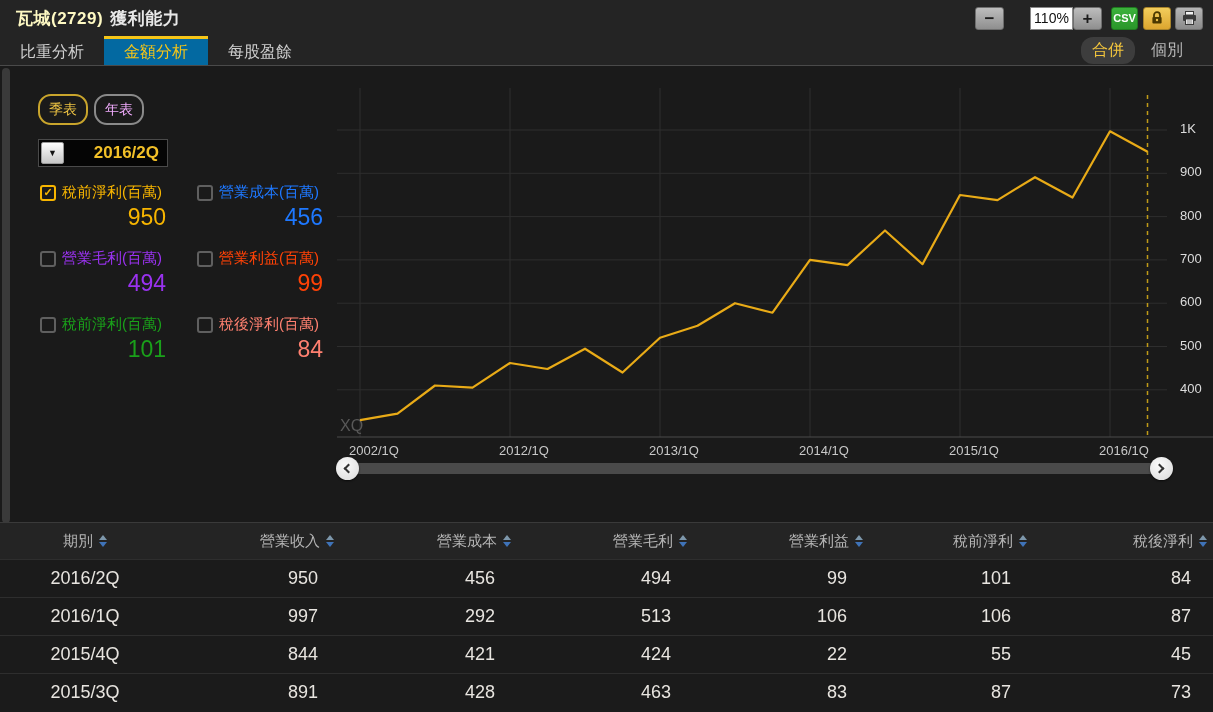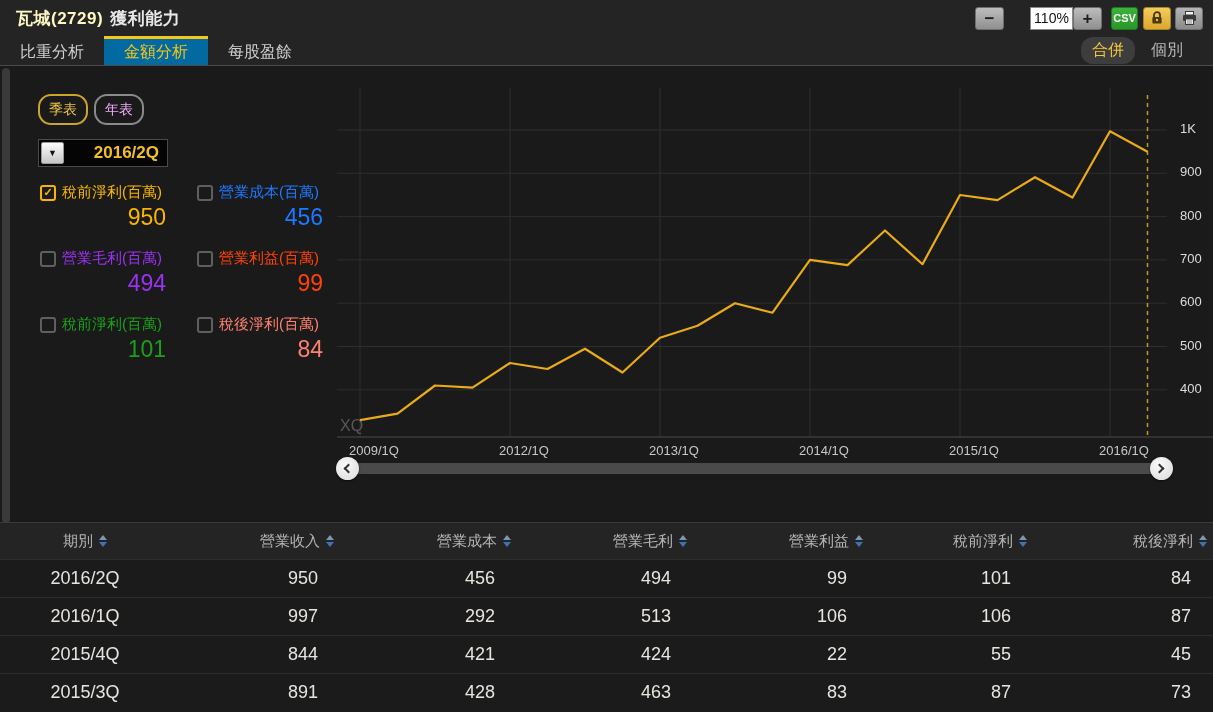--- a/index.html
+++ b/index.html
@@ -228,21 +228,21 @@
       <div id="y-axis">
           <span class="y-tick" style="top: 41px;">1K</span>
           <span class="y-tick" style="top: 84.3px;">900</span>
           <span class="y-tick" style="top: 127.6px;">800</span>
           <span class="y-tick" style="top: 170.9px;">700</span>
           <span class="y-tick" style="top: 214.2px;">600</span>
           <span class="y-tick" style="top: 257.5px;">500</span>
           <span class="y-tick" style="top: 300.8px;">400</span>
         </div>
       <div id="x-axis">
-          <span class="x-tick" style="left: 2px;">2009/1Q</span>
+          <span class="x-tick" style="left: 2px;">2002/1Q</span>
           <span class="x-tick" style="left: 152px;">2012/1Q</span>
           <span class="x-tick" style="left: 302px;">2013/1Q</span>
           <span class="x-tick" style="left: 452px;">2014/1Q</span>
           <span class="x-tick" style="left: 602px;">2015/1Q</span>
           <span class="x-tick" style="left: 752px;">2016/1Q</span>
         </div>
     </div>
 
     <div class="slider-track"></div>
     <div class="slider-arrow left">

